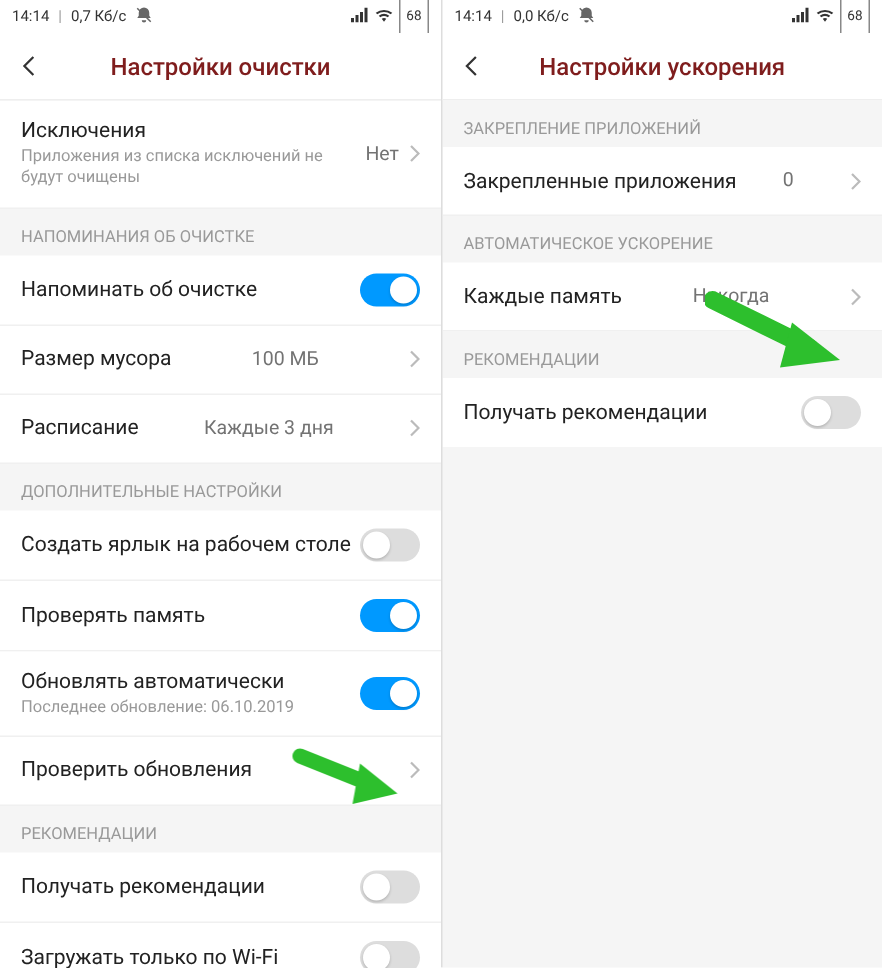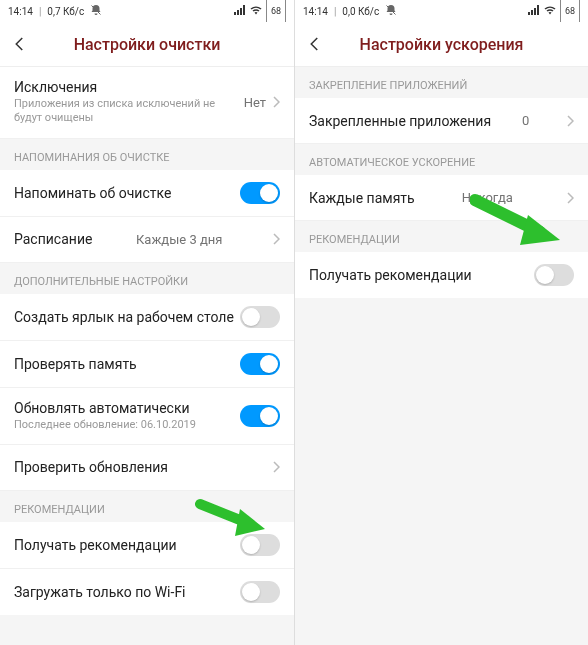--- a/index.html
+++ b/index.html
@@ -154,20 +154,29 @@
 
     <div class="section-header">НАПОМИНАНИЯ ОБ ОЧИСТКЕ</div>
 
     <div class="row">
       <div class="row-label">Напоминать об очистке</div>
       <div class="toggle on">
           <div class="knob"></div>
         </div>
     </div>
     <div class="row">
+      <div class="row-label">Размер мусора</div>
+      <span class="row-value">100 МБ</span>
+      <span class="chevron">
+          <svg width="8" height="12" viewBox="0 0 8 12">
+            <path fill="none" stroke="#bbb" stroke-width="1.5" d="M2 1l5 5-5 5"></path>
+          </svg>
+        </span>
+    </div>
+    <div class="row">
       <div class="row-label">Расписание</div>
       <span class="row-value">Каждые 3 дня</span>
       <span class="chevron">
           <svg width="8" height="12" viewBox="0 0 8 12">
             <path fill="none" stroke="#bbb" stroke-width="1.5" d="M2 1l5 5-5 5"></path>
           </svg>
         </span>
     </div>
 
     <div class="section-header">ДОПОЛНИТЕЛЬНЫЕ НАСТРОЙКИ</div>

